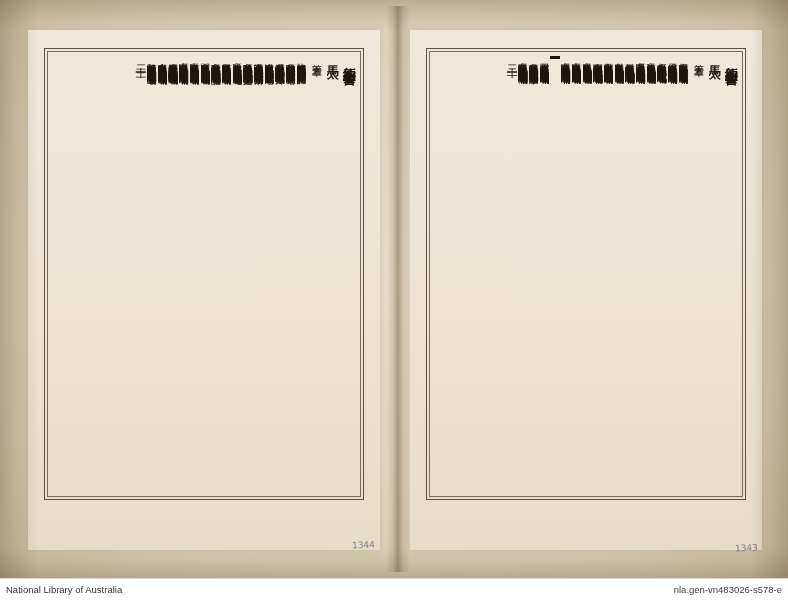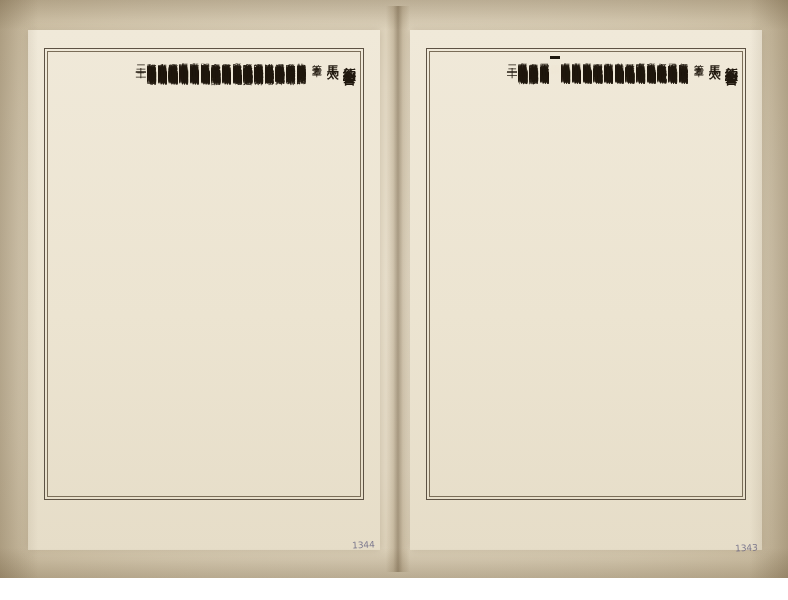--- a/index.html
+++ b/index.html
@@ -238,14 +238,18 @@
         </div>
       </div>
     </div>
 
     <div id="gutter"></div>
 
     <div class="folio" id="folio-left">1344</div>
     <div class="folio" id="folio-right">1343</div>
   </div>
 
+  <div id="footer">
+    <span class="left">National Library of Australia</span>
+    <span class="right">nla.gen-vn483026-s578-e</span>
+  </div>
 
 </div>
 
 </body></html>

